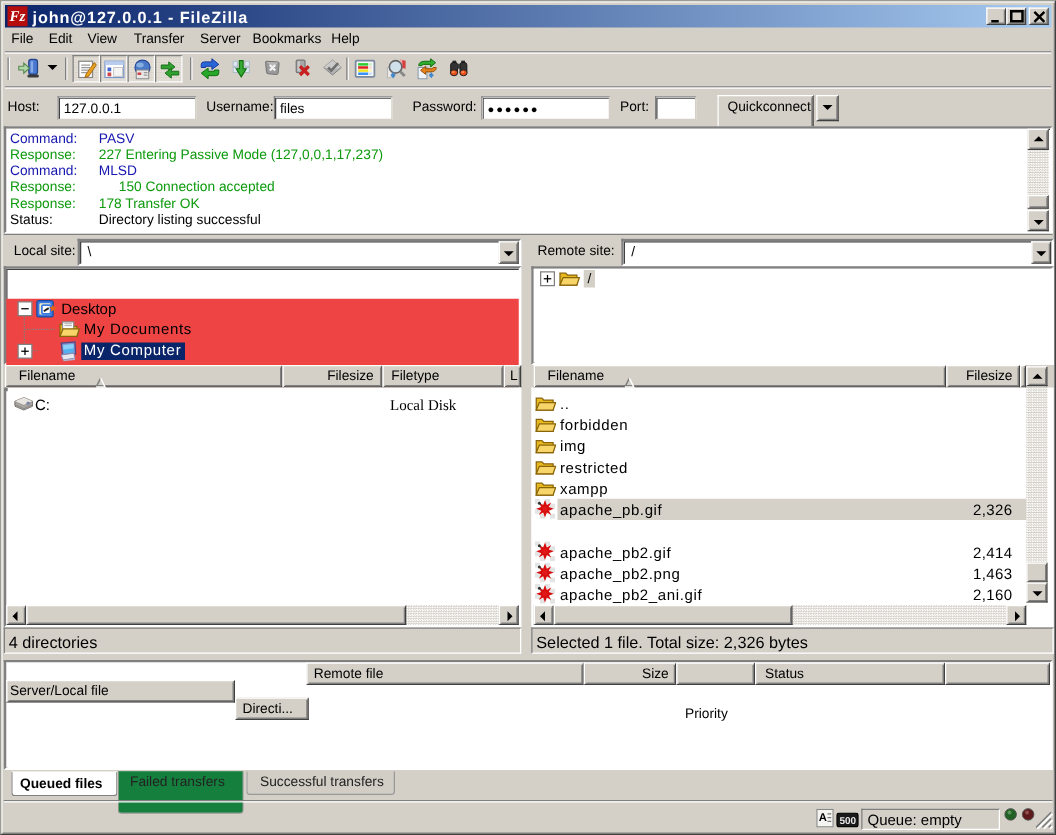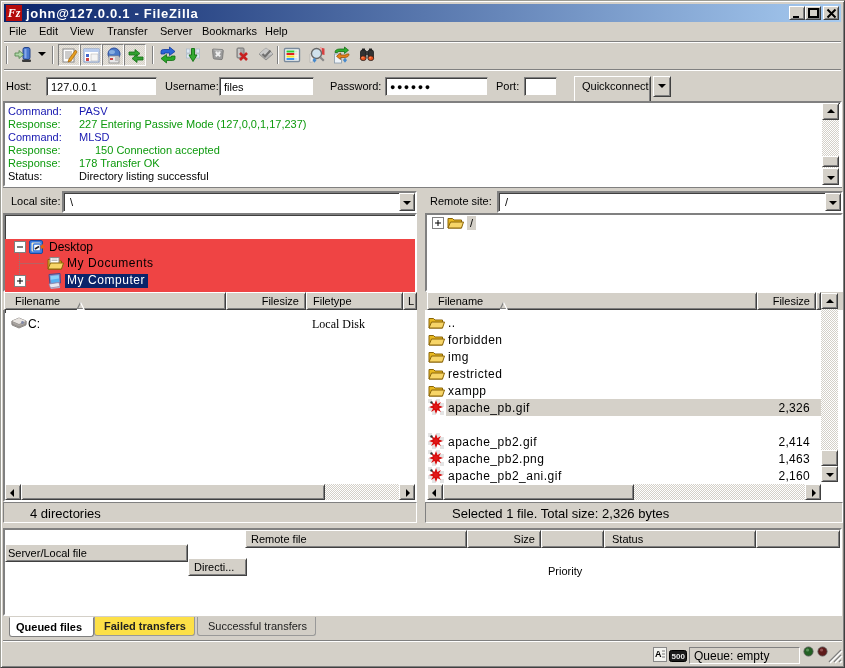--- a/index.html
+++ b/index.html
@@ -34,21 +34,21 @@
 
 .sbtrack { background:repeating-conic-gradient(#fff 0 25%, #d4d0c8 0 50%); background-size:2px 2px; }
 .sbbtn { position:absolute; background:#d4d0c8; border:1px solid; border-color:#fff #404040 #404040 #fff; box-shadow: inset 1px 1px 0 #d4d0c8, inset -1px -1px 0 #808080; }
 .sbthumb { position:absolute; background:#d4d0c8; border:1px solid; border-color:#fff #404040 #404040 #fff; box-shadow: inset 1px 1px 0 #d4d0c8, inset -1px -1px 0 #808080; }
 .arr { position:absolute; width:0; height:0; border:solid transparent; }
 
 .hdr { position:absolute; background:#d4d0c8; border:1px solid; border-color:#fff #404040 #404040 #fff; box-shadow: inset 1px 1px 0 #d4d0c8, inset -1px -1px 0 #808080; }
 .hdr .lbl { position:absolute; top:2px; }
 
 .stbar { position:absolute; background:#d4d0c8; border:1px solid; border-color:#808080 #fff #fff #808080; }
-.stbar .t { position:absolute; left:3px; top:3px; font-size:13px;margin-left:23px; }
+.stbar .t { position:absolute; left:3px; top:3px; font-size:13px; }
 .row { position:absolute; height:17px; font-size:12px; }
 .row .nm { position:absolute; left:21px; top:2px; letter-spacing:0.5px; }
 .row .sz { position:absolute; right:11px; top:2px; letter-spacing:0.3px; }
 .ico { position:absolute; left:1px; top:0px; }
 </style>
 </head>
 <body>
 <div class="winborder"></div>
 
 <div class="title">
@@ -504,21 +504,21 @@
     <span class="lbl" style="left:6px;margin-top:32px;">Priority</span>
   </div>
 <div class="hdr" style="left:604px; top:530px; width:152px; height:18px;">
     <span class="lbl" style="left:7px;">Status</span>
   </div>
 <div class="hdr" style="left:756px; top:530px; width:84px; height:18px;"></div>
 
 <div class="abs" style="left:9px; top:617px; width:85px; height:20px; background:#fff; border:1px solid #808080; border-top:1px solid #fff; border-radius:0 0 3px 3px; z-index:3;">
   <span style="position:absolute; left:6px; top:3px; font-weight:bold;">Queued files</span>
 </div>
-<div class="abs" style="left:94px; top:617px; width:101px; height:19px; background:#fde047; border:1px solid #999; border-top:none; border-radius:0 0 3px 3px;font-weight:bold;">
+<div class="abs" style="left:94px; top:617px; width:101px; height:34px; background:#15803d; border:1px solid #999; border-top:none; border-radius:0 0 3px 3px;">
   <span style="position:absolute; left:9px; top:3px; color:#222;">Failed transfers</span>
 </div>
 <div class="abs" style="left:197px; top:617px; width:119px; height:19px; background:#d2cec6; border:1px solid #999; border-top:none; border-radius:0 0 3px 3px;">
   <span style="position:absolute; left:10px; top:3px; color:#222;">Successful transfers</span>
 </div>
 
 <div class="abs" style="left:3px; top:640px; width:839px; height:1px; background:#808080;"></div>
 <div class="abs" style="left:3px; top:641px; width:839px; height:1px; background:#fff;"></div>
 <svg class="abs" width="14" height="15" style="left:653px; top:647px;">
   <rect x="0.5" y="0.5" width="13" height="14" fill="#f4f4f0" stroke="#888"></rect>

